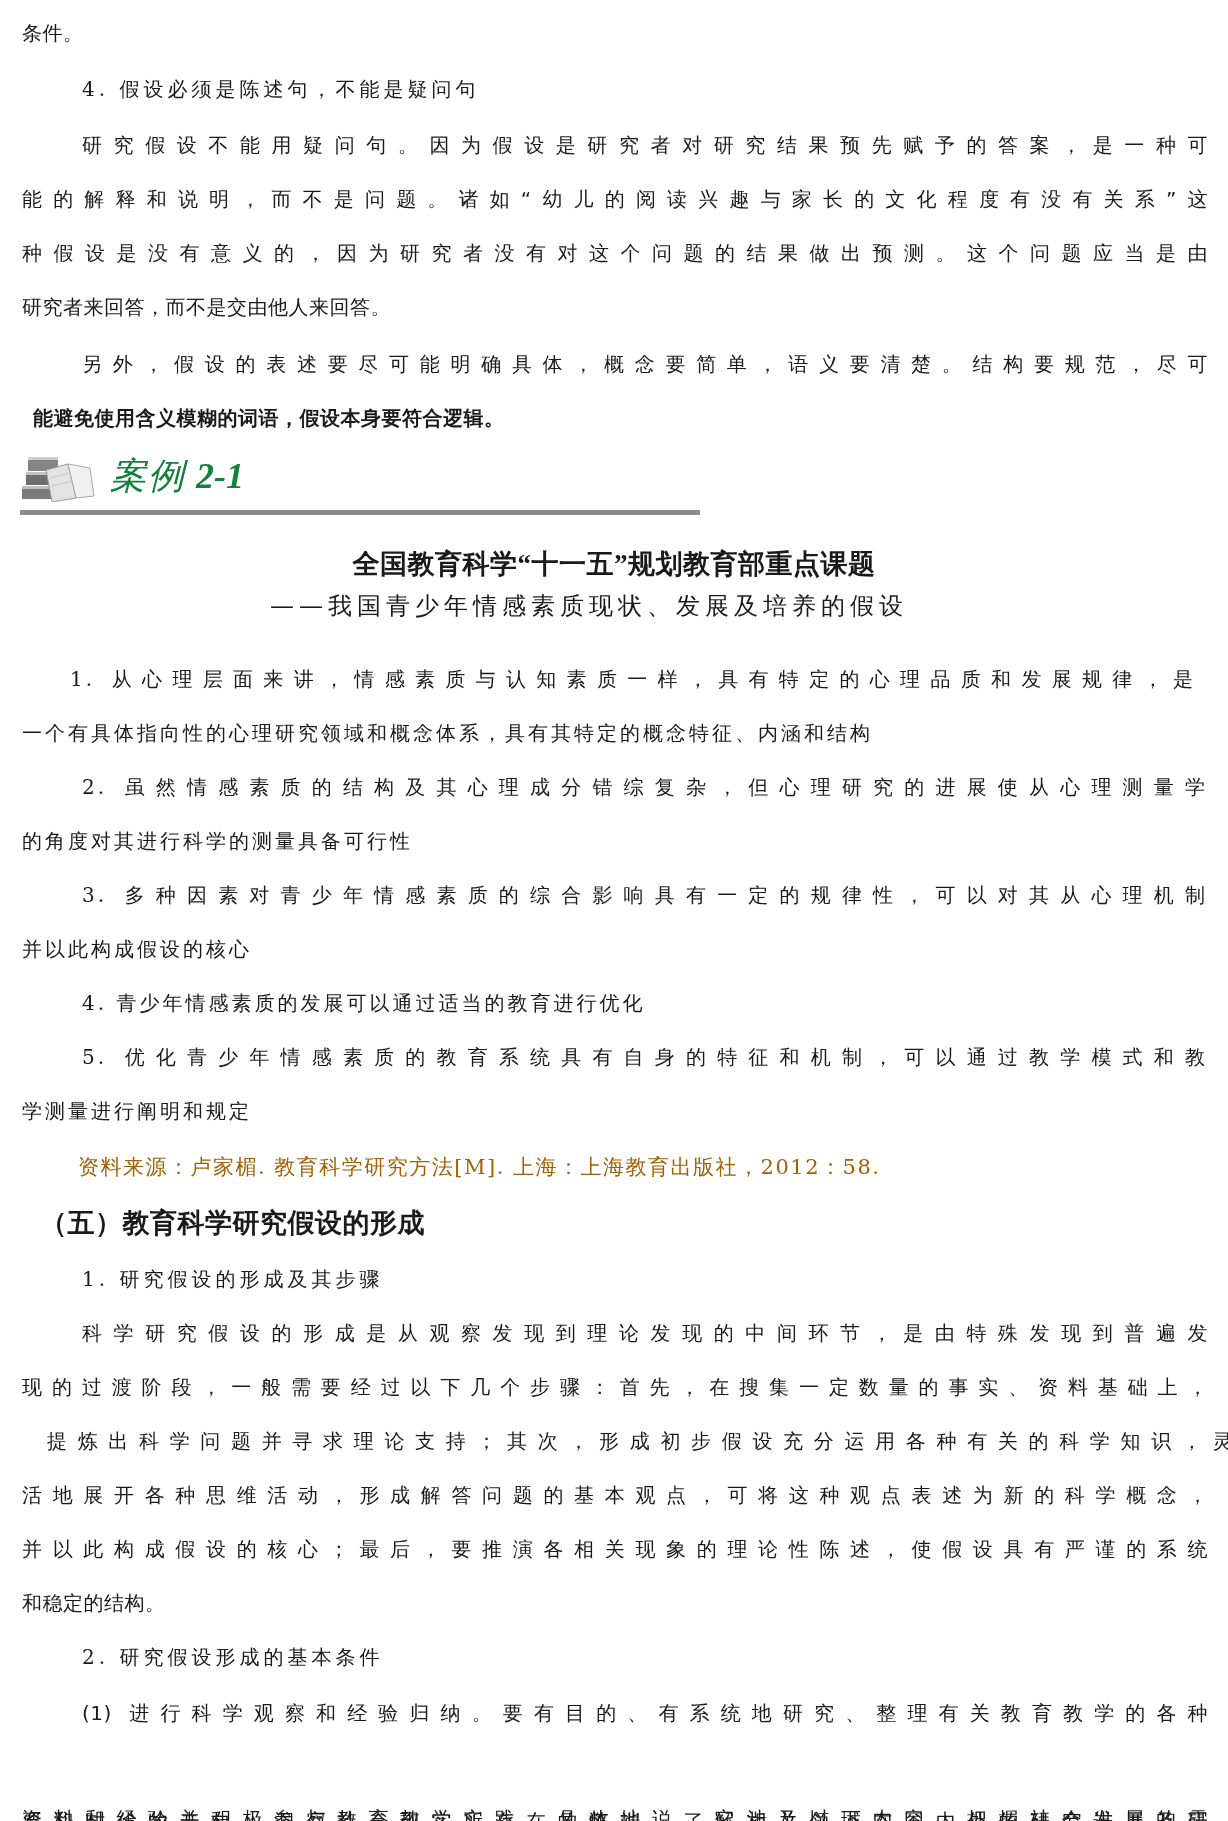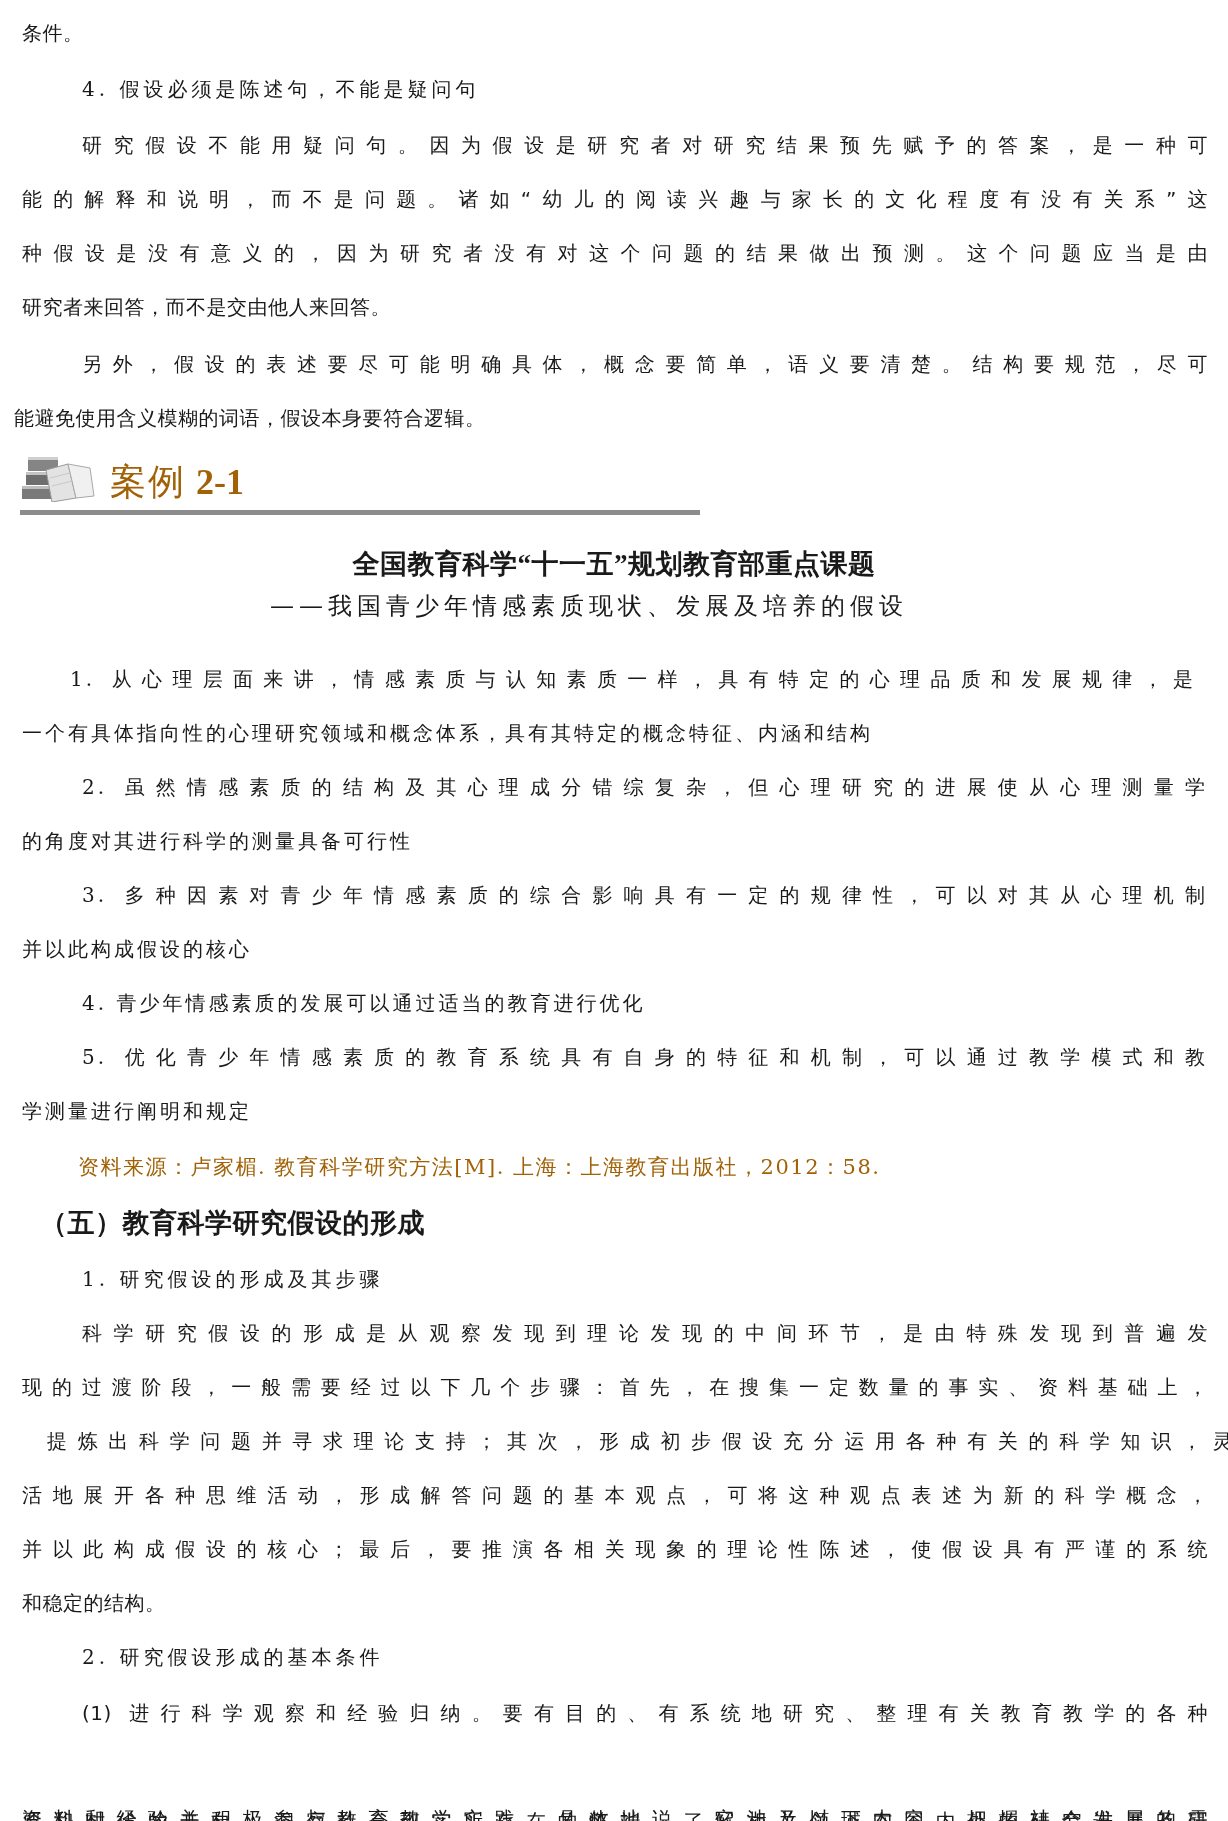--- a/index.html
+++ b/index.html
@@ -42,22 +42,23 @@
       left: 0;
       top: 0;
       width: 78px;
       height: 50px;
     }
     .case-label {
       position: absolute;
       left: 90px;
       top: 2px;
       font-size: 36px;
-      line-height: 56px;
-      color: #a16207;
+      line-height: 44px;
+      color: #15803d;
+      font-style: italic;
     }
     .case-label .case-word {
       font-family: "DejaVu Serif", "Liberation Serif", serif;
       font-weight: 400;
       letter-spacing: 2px;
     }
     .case-label .case-num {
       font-family: "Liberation Serif", "DejaVu Serif", serif;
       font-weight: 700;
       margin-left: 10px;
@@ -106,21 +107,21 @@
 
 <div>
   <div class="line body-text justify" style="left:82px; top:128px; width:1126px;">研究假设不能用疑问句。因为假设是研究者对研究结果预先赋予的答案，是一种可</div>
   <div class="line body-text justify" style="left:22px; top:182px; width:1186px;">能的解释和说明，而不是问题。诸如“幼儿的阅读兴趣与家长的文化程度有没有关系”这</div>
   <div class="line body-text justify" style="left:22px; top:236px; width:1186px;">种假设是没有意义的，因为研究者没有对这个问题的结果做出预测。这个问题应当是由</div>
   <div class="line body-text" style="left:22px; top:290px;">研究者来回答，而不是交由他人来回答。</div>
 </div>
 
 <div>
   <div class="line body-text justify" style="left:82px; top:347px; width:1126px;">另外，假设的表述要尽可能明确具体，概念要简单，语义要清楚。结构要规范，尽可</div>
-  <div class="line body-text" style="left:14px; top:401px;">能避免使用含义模糊的词语，假设本身要符合逻辑。</div>
+  <div class="line body-text" style="left:33px; top:401px;font-weight:bold;">能避免使用含义模糊的词语，假设本身要符合逻辑。</div>
 </div>
 
 <div class="case-header">
   <svg class="case-icon" viewBox="0 0 78 50" xmlns="http://www.w3.org/2000/svg">
 
     <rect x="2" y="34" width="30" height="13" fill="#7a7a7a"></rect>
     <rect x="2" y="34" width="30" height="3" fill="#bdbdbd"></rect>
     <rect x="6" y="20" width="28" height="13" fill="#6e6e6e"></rect>
     <rect x="6" y="20" width="28" height="3" fill="#c4c4c4"></rect>
     <rect x="8" y="5" width="30" height="14" fill="#858585"></rect>

